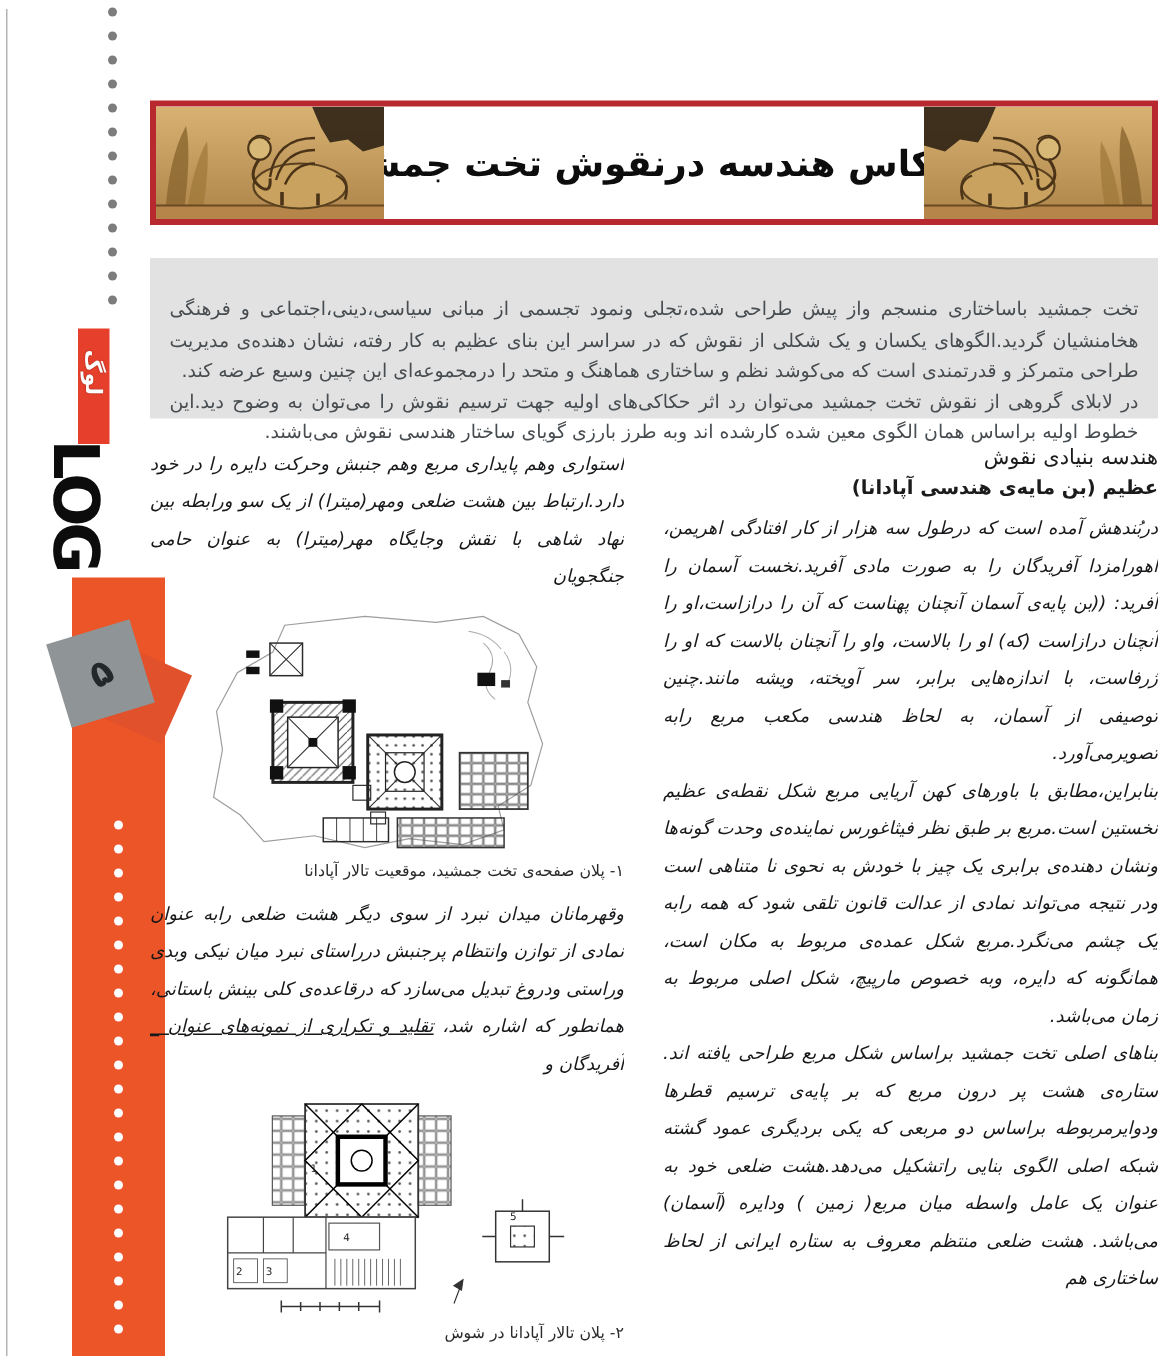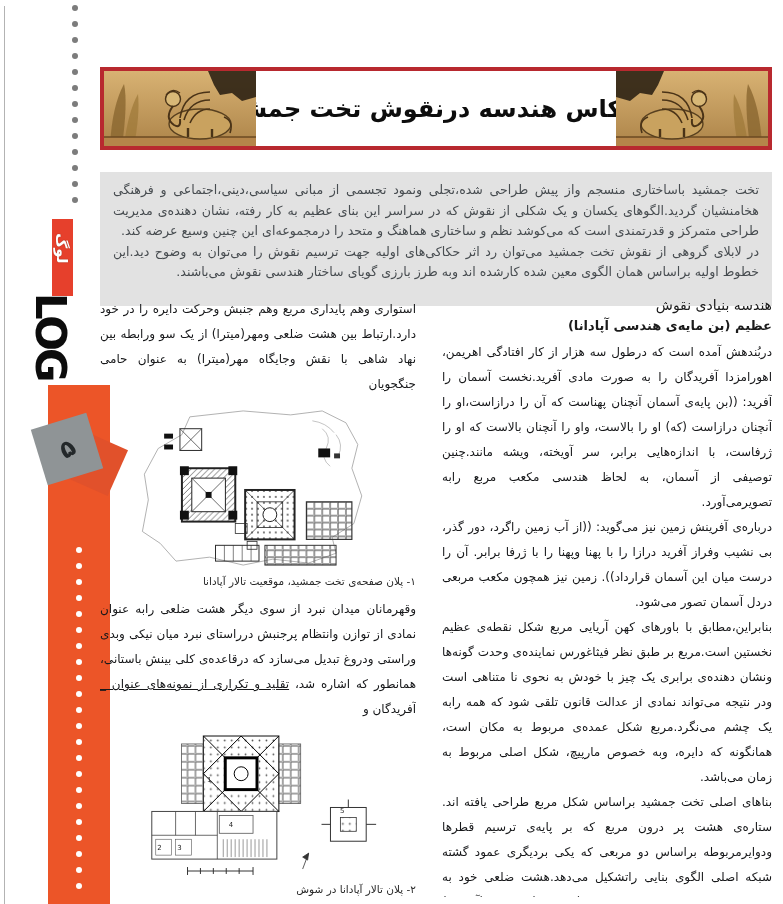--- a/index.html
+++ b/index.html
@@ -36,32 +36,32 @@
   
   .banner{position:absolute;left:100px;top:67px;width:672px;height:83px;border:4px solid #b8292f;
         box-sizing:border-box;background:#fff;display:flex;}
   .banner-photo{width:152px;height:100%;overflow:hidden;flex:none;}
   .banner-photo svg{display:block;width:100%;height:100%;}
   .banner-photo.flip svg{transform:scaleX(-1);}
   .banner-title{flex:1;display:flex;align-items:center;justify-content:center;direction:rtl;
         font-size:24px;font-weight:bold;color:#0d0d0d;white-space:nowrap;overflow:hidden;}
 
   
-  .intro{position:absolute;left:100px;top:172px;width:672px;height:134px;background:#e2e2e2;
-        box-sizing:border-box;padding:8px 13px 6px;direction:rtl;color:#474c50;}
+  .intro{position:absolute;left:100px;top:172px;width:672px;height:107px;background:#e2e2e2;
+        box-sizing:border-box;padding:24px 13px 6px;direction:rtl;color:#474c50;}
   .intro p{margin:0;font-size:12.6px;line-height:20.5px;text-align:justify;}
 
   
   .bodycols{position:absolute;left:100px;top:297px;width:672px;height:600px;direction:rtl;
         display:flex;gap:26px;overflow:hidden;}
   .col-right{width:330px;flex:none;overflow:hidden;}
   .col-left{width:316px;flex:none;overflow:hidden;}
   .col-right h3{margin:0 0 5px;font-size:14px;font-weight:normal;}
   .col-right h4{margin:0 0 7px;font-size:13px;font-weight:bold;}
-  .bodycols p{margin:0;font-size:12px;line-height:25px;text-align:justify;color:#17181a;}
+  .bodycols p{margin:0;font-size:12px;line-height:25px;text-align:justify;color:#17181a;font-style:italic;}
   .u{text-decoration:underline;}
   .figure{margin:8px 0 2px;text-align:center;}
   .figure svg{display:block;margin:0 auto;}
   .figcap{font-size:10.5px;line-height:14px;text-align:right;margin:3px 0 9px;color:#2a2a2a;direction:rtl;}
   .plan-stroke{stroke:#2b2b2b;fill:none;}
 </style>
 </head>
 <body>
 
 <div class="page">
@@ -175,21 +175,20 @@
     <p>تخت جمشید باساختاری منسجم واز پیش طراحی شده،تجلی ونمود تجسمی از مبانی سیاسی،دینی،اجتماعی و فرهنگی هخامنشیان گردید.الگوهای یکسان و یک شکلی از نقوش که در سراسر این بنای عظیم به کار رفته، نشان دهنده‌ی مدیریت طراحی متمرکز و قدرتمندی است که می‌کوشد نظم و ساختاری هماهنگ و متحد را درمجموعه‌ای این چنین وسیع عرضه کند.</p>
     <p>در لابلای گروهی از نقوش تخت جمشید می‌توان رد اثر حکاکی‌های اولیه جهت ترسیم نقوش را می‌توان به وضوح دید.این خطوط اولیه براساس همان الگوی معین شده کارشده اند وبه طرز بارزی گویای ساختار هندسی نقوش می‌باشند.</p>
   </div>
 
   <div class="bodycols">
 
     <div class="col-right">
       <h3>هندسه بنیادی نقوش</h3>
       <h4>عظیم (بن مایه‌ی هندسی آپادانا)</h4>
       <p>دربُندهش آمده است که درطول سه هزار از کار افتادگی اهریمن، اهورامزدا آفریدگان را به صورت مادی آفرید.نخست آسمان را آفرید: ((بن پایه‌ی آسمان آنچنان پهناست که آن را درازاست،او را آنچنان درازاست (که) او را بالاست، واو را آنچنان بالاست که او را ژرفاست، با اندازه‌هایی برابر، سر آویخته، ویشه مانند.چنین توصیفی از آسمان، به لحاظ هندسی مکعب مربع رابه تصویرمی‌آورد.</p>
-      <p>درباره‌ی آفرینش زمین نیز می‌گوید: ((از آب زمین راگرد، دور گذر، بی نشیب وفراز آفرید درازا را با پهنا وپهنا را با ژرفا برابر. آن را درست میان این آسمان قرارداد)). زمین نیز همچون مکعب مربعی دردل آسمان تصور می‌شود.</p>
       <p>بنابراین،مطابق با باورهای کهن آریایی مربع شکل نقطه‌ی عظیم نخستین است.مربع بر طبق نظر فیثاغورس نماینده‌ی وحدت گونه‌ها ونشان دهنده‌ی برابری یک چیز با خودش به نحوی نا متناهی است ودر نتیجه می‌تواند نمادی از عدالت قانون تلقی شود که همه رابه یک چشم می‌نگرد.مربع شکل عمده‌ی مربوط به مکان است، همانگونه که دایره، وبه خصوص مارپیچ، شکل اصلی مربوط به زمان می‌باشد.</p>
       <p>بناهای اصلی تخت جمشید براساس شکل مربع طراحی یافته اند. ستاره‌ی هشت پر درون مربع که بر پایه‌ی ترسیم قطرها ودوایرمربوطه براساس دو مربعی که یکی بردیگری عمود گشته شبکه اصلی الگوی بنایی راتشکیل می‌دهد.هشت ضلعی خود به عنوان یک عامل واسطه میان مربع( زمین ) ودایره (آسمان) می‌باشد. هشت ضلعی منتظم معروف به ستاره ایرانی از لحاظ ساختاری هم</p>
     </div>
 
     <div class="col-left">
       <p>استواری وهم پایداری مربع وهم جنبش وحرکت دایره را در خود دارد.ارتباط بین هشت ضلعی ومهر(میترا) از یک سو ورابطه بین نهاد شاهی با نقش وجایگاه مهر(میترا) به عنوان حامی جنگجویان</p>
 
       <div class="figure">
         <svg width="268" height="166" viewBox="0 0 270 168">
           <defs>

